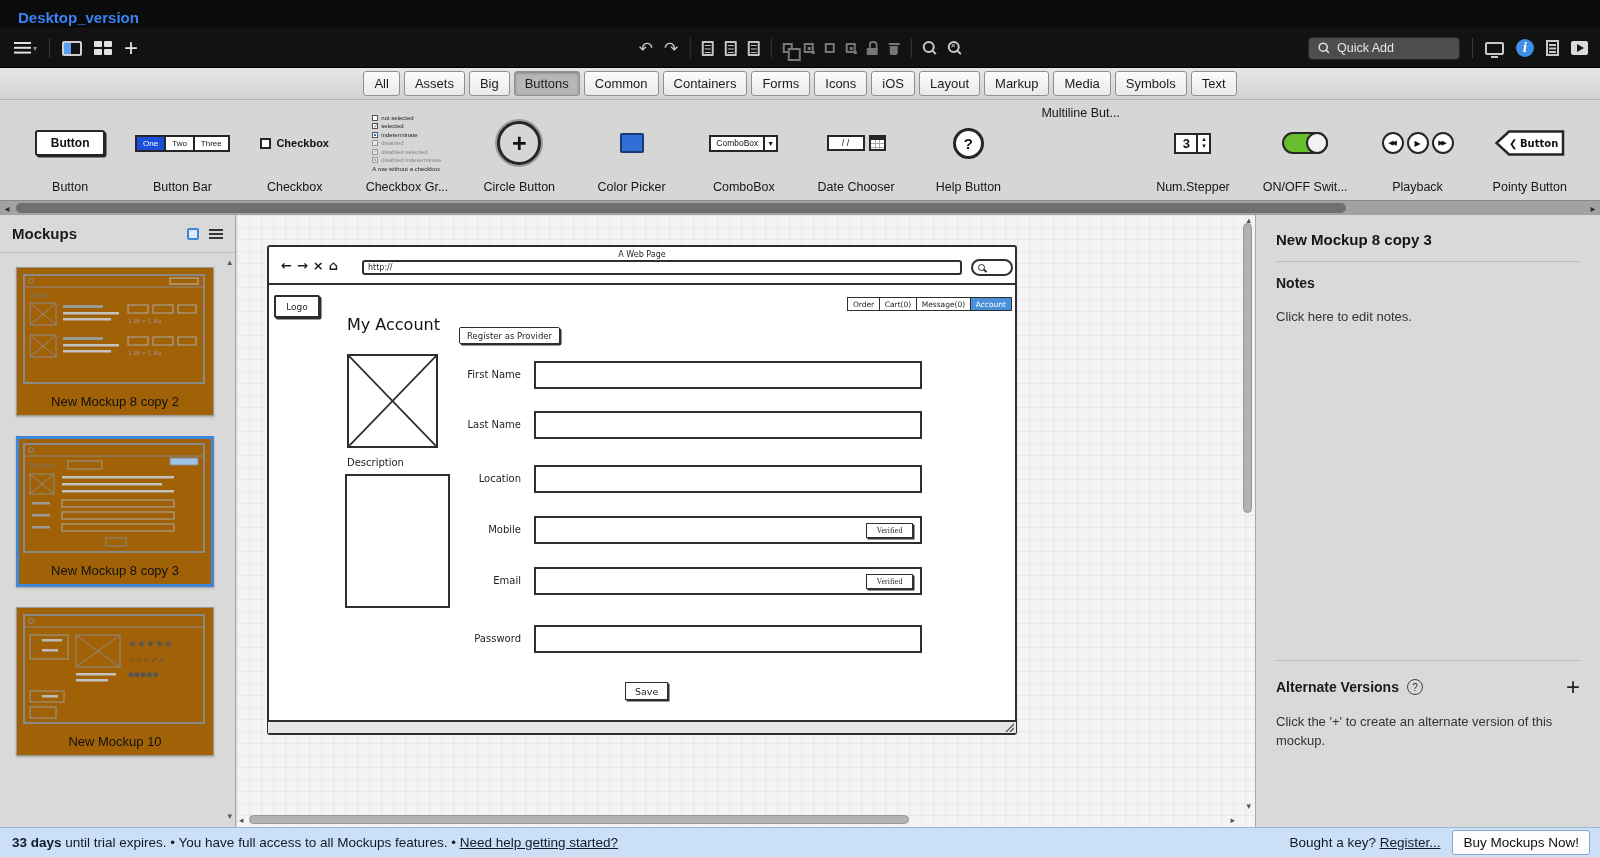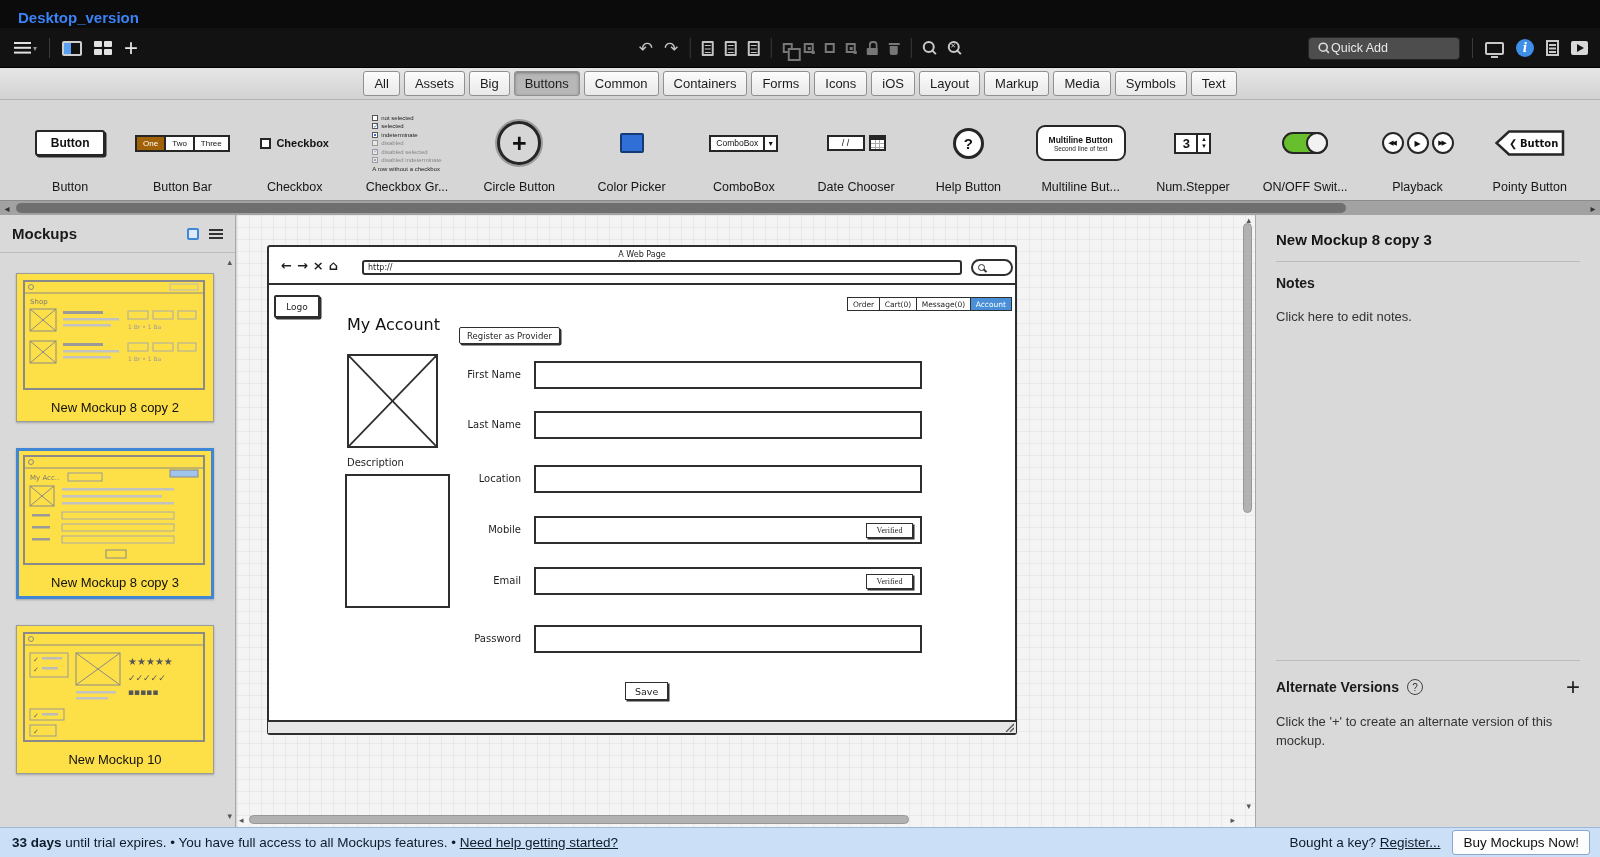--- a/index.html
+++ b/index.html
@@ -35,21 +35,21 @@
   .lock-icon { display:inline-block; width:11px; height:14px; position:relative; }
   .lock-icon::before { content:""; position:absolute; top:0; left:2px; width:5px; height:6px; border:2px solid #777; border-bottom:none; border-radius:4px 4px 0 0; }
   .lock-icon::after { content:""; position:absolute; bottom:0; left:0; width:11px; height:7px; background:#777; border-radius:1px; }
   .trash-icon { display:inline-block; width:11px; height:14px; position:relative; }
   .trash-icon::before { content:""; position:absolute; top:2px; left:0; width:11px; height:2px; background:#777; }
   .trash-icon::after { content:""; position:absolute; top:5px; left:1.5px; width:8px; height:9px; background:#777; border-radius:0 0 2px 2px; }
   .mag-icon { display:inline-block; width:14px; height:14px; position:relative; }
   .mag-icon::before { content:""; position:absolute; top:0; left:0; width:8px; height:8px; border:2px solid #c9c9c9; border-radius:50%; }
   .mag-icon::after { content:""; position:absolute; width:2px; height:6px; background:#c9c9c9; left:10px; top:8px; transform:rotate(-45deg); }
   .mag-x { position:absolute; font-size:7px; color:#c9c9c9; left:3px; top:1px; }
-  .qa-wrap { display:flex; align-items:center; background:#4d4d4d; border:1px solid #262626; border-radius:4px;
+  .qa-wrap { display:flex; align-items:center; gap:6px; background:#4d4d4d; border:1px solid #262626; border-radius:4px;
              height:23px; width:152px; padding:0 8px; }
   .qa-wrap .mag-icon::before { border-color:#dcdcdc; } .qa-wrap .mag-icon::after { background:#dcdcdc; }
   .qa-input { background:transparent; border:none; outline:none; color:#f0f0f0; font-size:12.5px; width:100px; font-family:inherit; }
   .qa-input::placeholder { color:#e8e8e8; }
   .monitor-icon { display:inline-block; width:19px; height:13px; border:2px solid #c9c9c9; border-radius:2px; position:relative; }
   .monitor-icon::after { content:""; position:absolute; left:4px; bottom:-5px; width:7px; height:2px; background:#c9c9c9; }
   .info-icon { display:inline-flex; width:18px; height:18px; border-radius:50%; background:#3f8ee8; color:#fff;
                align-items:center; justify-content:center; font-family:"DejaVu Serif", serif; font-style:italic; font-weight:bold; font-size:12px; }
   .notes-icon { display:inline-block; width:13px; height:16px; border:2px solid #c9c9c9; position:relative; }
   .notes-icon::before { content:""; position:absolute; left:1px; right:1px; top:2px; height:1.5px; background:#c9c9c9; box-shadow:0 3.5px 0 #c9c9c9, 0 7px 0 #c9c9c9; }
@@ -67,21 +67,21 @@
   .palette { position:absolute; top:100px; left:0; right:0; height:100px; background:#d6d6d6; display:flex;
              padding:6px 14px 4px; }
   .pal-cell { flex:1 1 0; display:flex; flex-direction:column; align-items:center; justify-content:space-between; padding-bottom:2px; }
   .pal-preview { flex:1; display:flex; align-items:center; justify-content:center; }
   .pal-label { font-size:12.5px; color:#161616; white-space:nowrap; }
   .sk { border:2px solid #262626; background:#fff; }
   .pv-button { padding:4px 14px; font-size:12px; font-weight:600; border-radius:3px; box-shadow:1.5px 1.5px 0 #262626; color:#111; }
   .pv-bar { display:flex; }
   .pv-bar span { font-size:8px; padding:2px 6px; border:2px solid #262626; background:#fff; color:#111; }
   .pv-bar span + span { margin-left:-2px; }
-  .pv-bar span.on { background:#a16207; color:#fff; }
+  .pv-bar span.on { background:#1d4ed8; color:#fff; }
   .pv-chk { display:flex; align-items:center; gap:5px; }
   .pv-chk .box { width:11px; height:11px; border:2px solid #262626; background:#fff; }
   .pv-chk .lbl { font-size:11px; font-weight:bold; color:#111; }
   .cbg { display:flex; flex-direction:column; gap:1.5px; }
   .cbg-row { display:flex; align-items:center; gap:3px; height:7px; }
   .cbg-box { width:6px; height:6px; border:1px solid #555; background:#fff; position:relative; flex:0 0 auto; }
   .cbg-box.chk::after { content:"✓"; position:absolute; top:-2.5px; left:0; font-size:6px; color:#2a6fd0; }
   .cbg-box.ind::after { content:""; position:absolute; inset:1px; background:#2a6fd0; }
   .cbg-row.dis { opacity:.45; }
   .cbg-txt { font-size:6px; color:#222; white-space:nowrap; }
@@ -118,21 +118,21 @@
   .pal-scroll .sp { flex:1; }
 
   
   .sidebar { position:absolute; top:215px; left:0; bottom:30px; width:236px; background:#d9d9d9; border-right:1px solid #a8a8a8; }
   .sb-header { height:38px; display:flex; align-items:center; padding:0 12px; gap:10px; border-bottom:1px solid #bdbdbd; }
   .sb-title { font-size:15px; font-weight:600; color:#1a1a1a; flex:1; }
   .bluebox-icon { width:12px; height:12px; border:2px solid #3f86d6; background:#ddeafc; border-radius:2px; }
   .sb-menu { width:14px; height:10px; position:relative; }
   .sb-menu::before { content:""; position:absolute; left:0; right:0; top:0; height:2px; background:#333; box-shadow:0 4px 0 #333, 0 8px 0 #333; }
   .mcards { padding:14px 16px; display:flex; flex-direction:column; gap:20px; }
-  .mcard { width:198px; background:#fde047; border:1px solid #9b9b9b; box-shadow:0 1px 2px rgba(0,0,0,.25); padding:3px 3px 0;margin-top:6px; }
+  .mcard { width:198px; background:#a16207; border:1px solid #9b9b9b; box-shadow:0 1px 2px rgba(0,0,0,.25); padding:3px 3px 0; }
   .mcard.sel { border:3px solid #3f86d6; padding:1px 1px 0; }
   .mthumb { height:118px; overflow:hidden; }
   .mlabel { height:26px; line-height:26px; text-align:center; font-size:13px; color:#111; }
   .sb-scroll-up, .sb-scroll-dn { position:absolute; right:3px; font-size:9px; color:#555; }
   .sb-scroll-up { top:42px; } .sb-scroll-dn { bottom:6px; }
   svg text { font-family:"DejaVu Sans", sans-serif; }
 
   
   .canvas { position:absolute; top:215px; left:237px; right:345px; bottom:30px; background-color:#f4f4f4;
             background-image:linear-gradient(rgba(0,0,0,.045) 1px, transparent 1px),
@@ -379,26 +379,20 @@
     </div>
 
     <div class="pal-cell">
       <div class="pal-preview">
           <span class="pv-help">?</span>
         </div>
       <div class="pal-label">Help Button</div>
     </div>
 
     <div class="pal-cell">
-      <div class="pal-preview">
-          <span class="sk pv-multi">
-        <span class="l1">Multiline Button</span>
-        <span class="l2">Second line of text</span>
-      </span>
-        </div>
       <div class="pal-label">Multiline But...</div>
     </div>
 
     <div class="pal-cell">
       <div class="pal-preview">
           <span class="pv-step">
         <span class="sk val">3</span>
         <span class="sk arrs">
               <span>▲</span>
               <span>▼</span>

